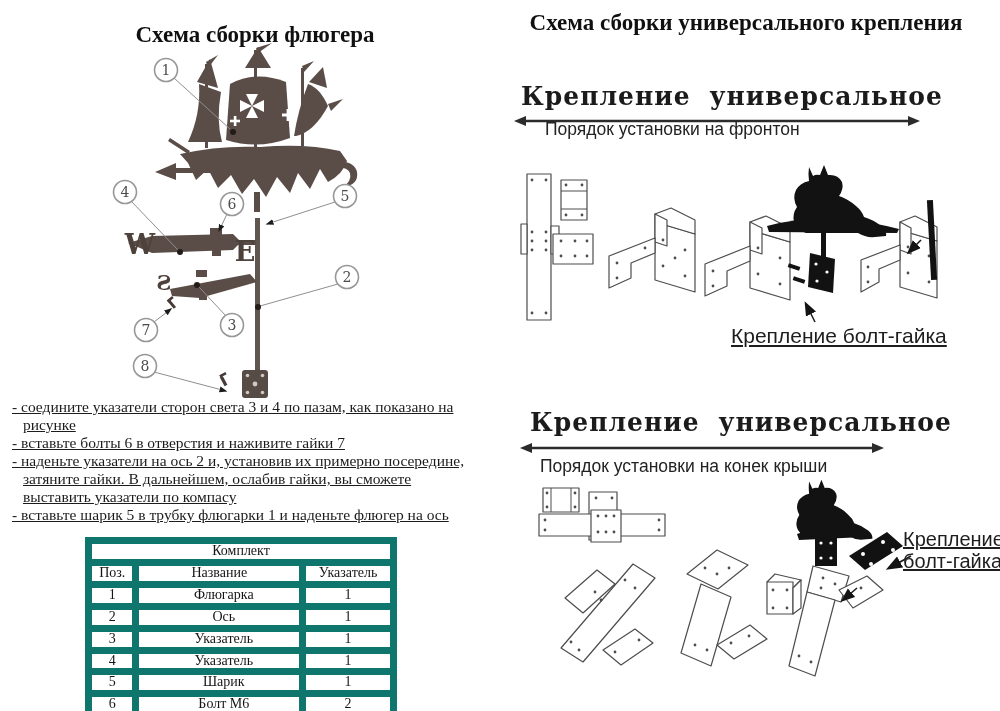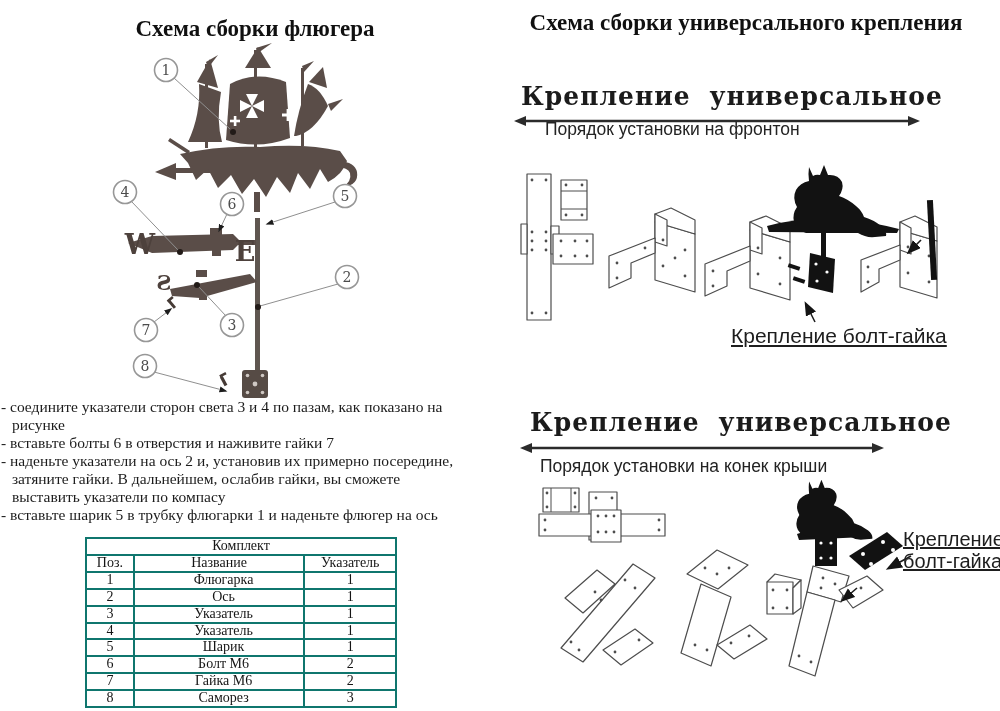--- a/index.html
+++ b/index.html
@@ -1,35 +1,35 @@
 <!DOCTYPE html>
 <html><head>
 <meta charset="utf-8">
 <style>
   html,body { margin:0; padding:0; background:#ffffff; }
   .page { position:relative; width:1000px; height:711px; background:#ffffff;
           font-family:"Liberation Serif", serif; overflow:hidden; }
 
   .title { position:absolute; font-weight:bold; font-size:23px; color:#101010;
            text-align:center; white-space:nowrap; }
-  #title-left  { left:25px;  top:16px; width:460px; }
+  #title-left  { left:25px;  top:22px; width:460px; }
   #title-right { left:503px; top:10px; width:486px; }
 
   svg { position:absolute; overflow:visible; }
 
   
   #vane-svg { left:100px; top:42px; }
-  .instructions { position:absolute; left:1px; top:398px; width:458px; margin:0; padding:0;
-                  list-style:none; font-size:15.5px; line-height:1.16; color:#1c1c1c; }
+  .instructions { position:absolute; left:12px; top:398px; width:458px; margin:0; padding:0;
+                  list-style:none; font-size:15.5px; line-height:1.16; color:#1c1c1c;text-decoration:underline; }
   .instructions li { padding-left:11px; text-indent:-11px; }
 
   table.parts { position:absolute; left:85px; top:537px; width:312px;
                 border-collapse:collapse; font-size:14px; color:#151515;
                 font-family:"Liberation Serif", serif; }
-  .parts td { border:2px solid #0f766e; padding:0 3px; line-height:14.9px; height:14.9px;
+  .parts td { border:7px solid #0f766e; padding:0 3px; line-height:14.9px; height:14.9px;
               font-weight:normal; }
   .parts .cap  { text-align:center; }
   .parts .c-pos, .parts .c-qty { text-align:center; }
   .parts .c-name { text-align:center; padding-left:12px; }
 
   
   .mount-header { position:absolute; font-family:"DejaVu Serif", serif; font-weight:bold;
                   font-size:25px; letter-spacing:1px; word-spacing:9px; color:#1b1b1b;
                   white-space:nowrap; transform:scaleY(1.05); }
   #mh1 { left:521px; top:82px; }

